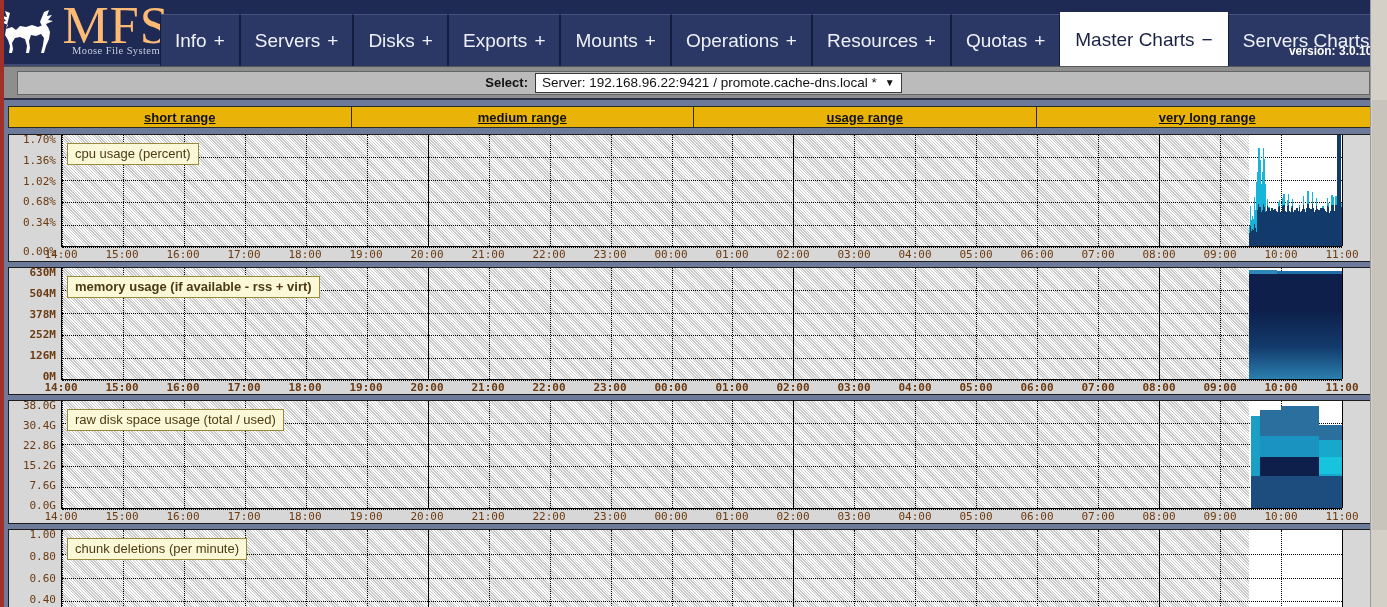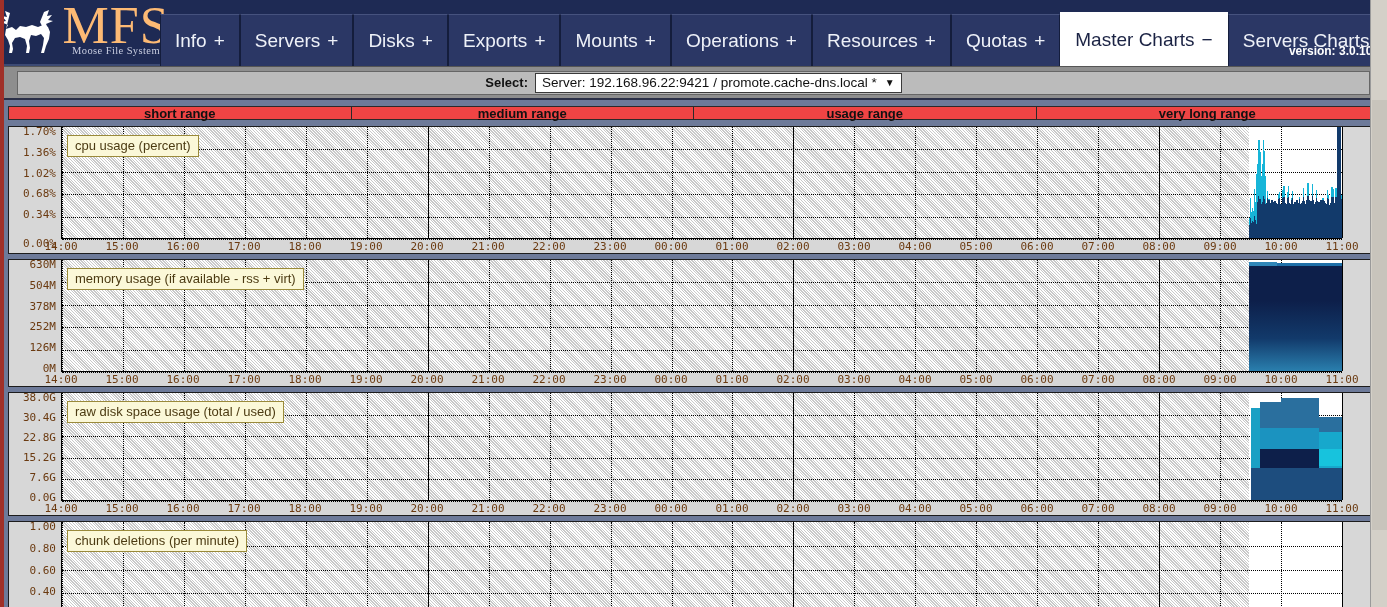--- a/index.html
+++ b/index.html
@@ -129,22 +129,22 @@
     height: 20px;
     cursor: pointer;
   }
   .select-combo .caret { margin-left: 8px; font-size: 10px; }
   
   .content {
     padding: 6px 8px 0 8px;
   }
   .range-header {
     display: flex;
-    height: 14px;
-    background: #ef4444;
+    height: 22px;
+    background: #eab308;
     border: 1px solid #2a2a2a;
     margin-bottom: 6px;
   }
   .range-cell {
     flex: 1 1 0;
     display: flex;
     align-items: center;
     justify-content: center;
     font-size: 13px;
     font-weight: bold;
@@ -571,21 +571,21 @@
               <div class="xlabel" style="left: 76.1905%;">06:00</div>
               <div class="xlabel" style="left: 80.9524%;">07:00</div>
               <div class="xlabel" style="left: 85.7143%;">08:00</div>
               <div class="xlabel" style="left: 90.4762%;">09:00</div>
               <div class="xlabel" style="left: 95.2381%;">10:00</div>
               <div class="xlabel" style="left: 100%;">11:00</div>
             </div>
           </div>
         </div>
         <div class="chart-panel" style="height: 128px;">
-          <div class="chart-inner" style="height: 128px;">
+          <div class="chart-inner" style="height: 128px; font-weight: bold;">
             <div class="yaxis" style="height: 112px;">
               <div class="ylabel" style="top: 4px;">630M</div>
               <div class="ylabel" style="top: 24.8px;">504M</div>
               <div class="ylabel" style="top: 45.6px;">378M</div>
               <div class="ylabel" style="top: 66.4px;">252M</div>
               <div class="ylabel" style="top: 87.2px;">126M</div>
               <div class="ylabel" style="top: 108px;">0M</div>
             </div>
             <div class="plot" style="height: 112px;">
               <div class="hatch" style="width: 92.7%;"></div>

